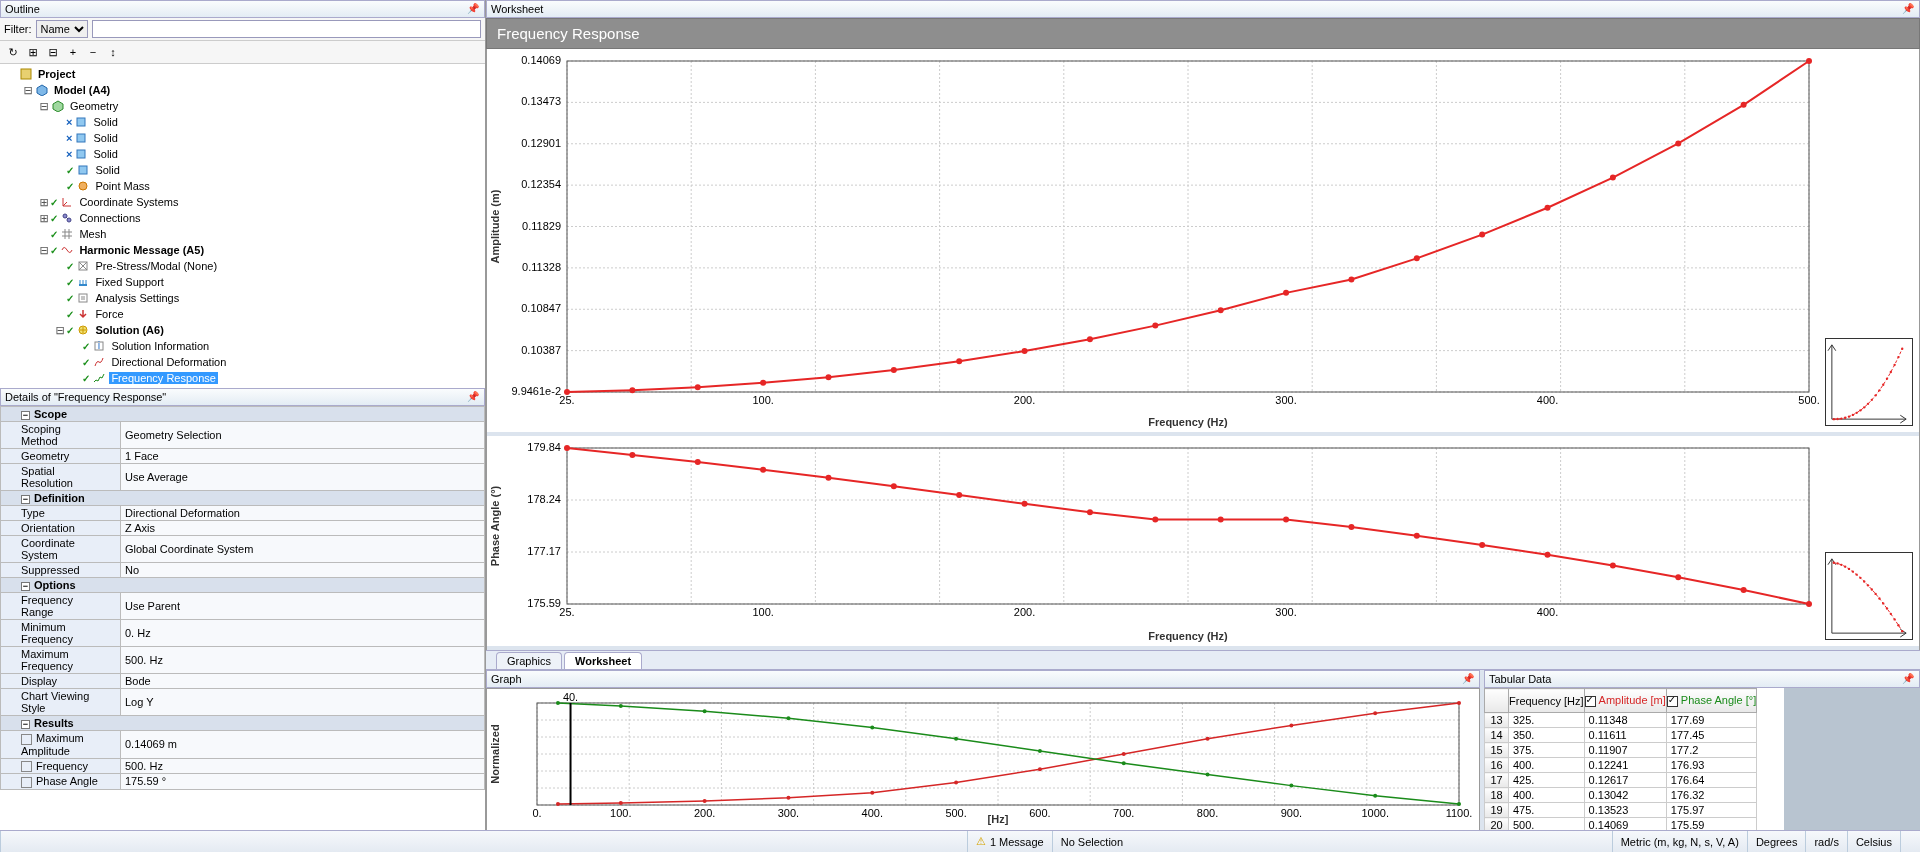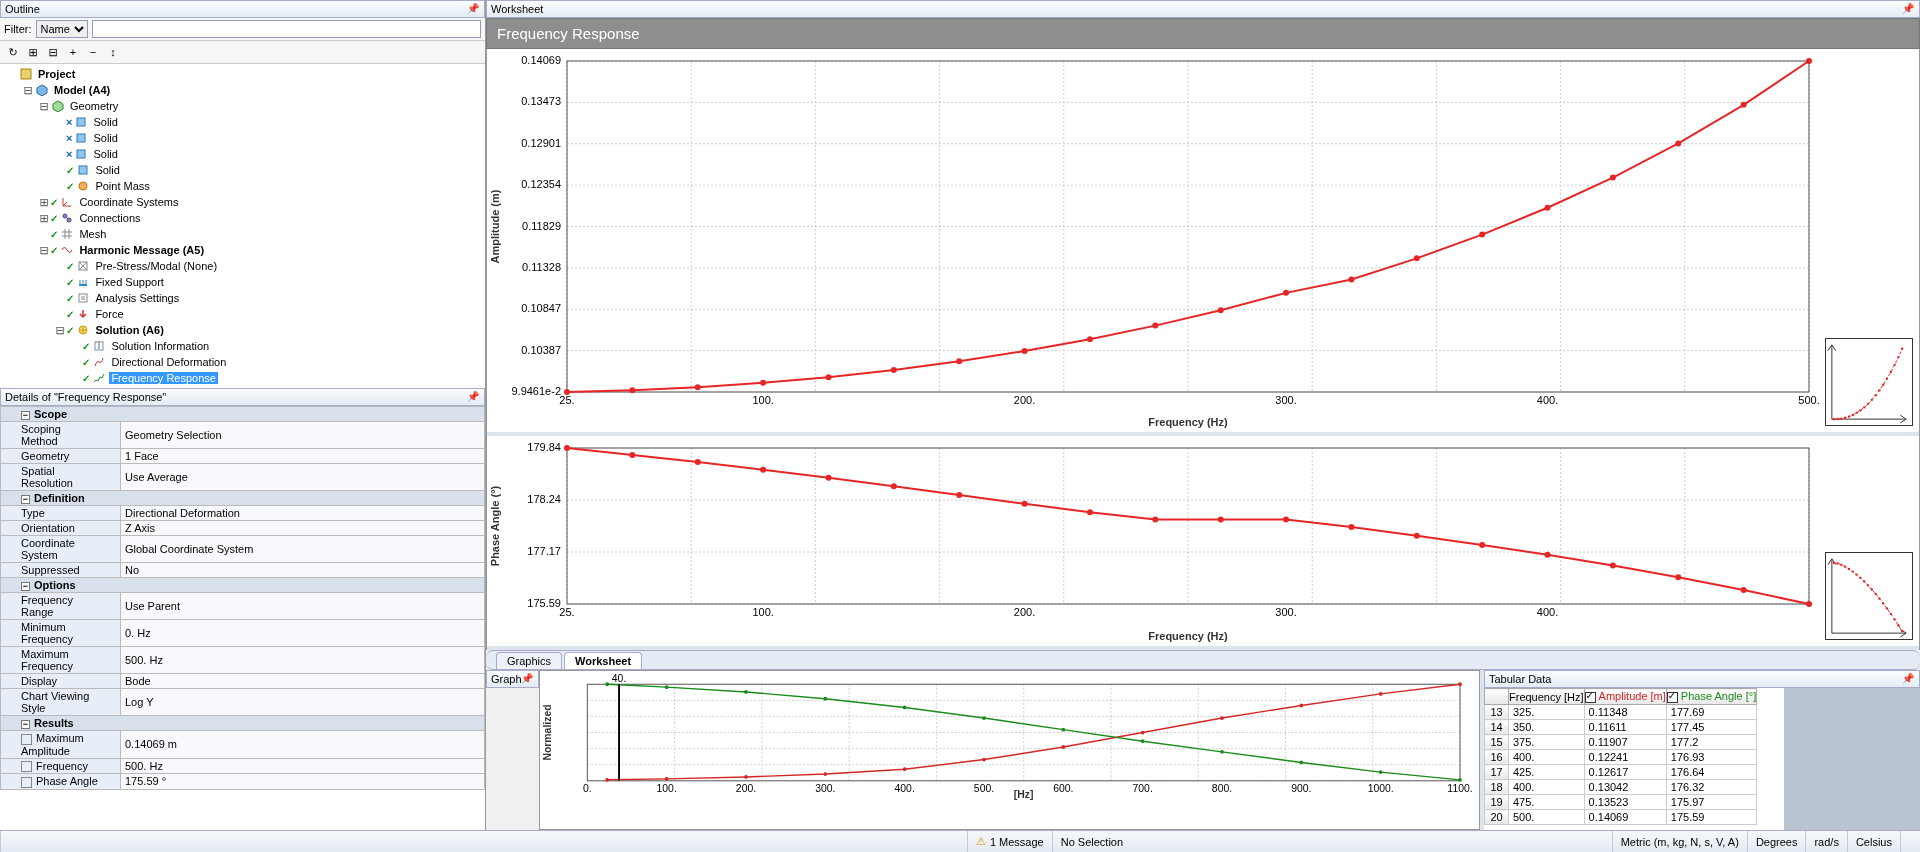--- a/index.html
+++ b/index.html
@@ -42,32 +42,32 @@
 
 
 .worksheet-pane { flex: 1; display: flex; flex-direction: column; overflow: hidden; }
 .ws-title-bar { background: #8e8e8e; color:#fff; padding: 6px 10px; font-size: 15px; border: 1px solid #777; }
 .charts-area { flex:1; display:flex; flex-direction:column; background:#fff; border-left:1px solid #999; border-right:1px solid #999; overflow:hidden; }
 .chart-box { flex:1; position:relative; border-bottom:4px solid #dce4ee; }
 .chart-box svg { position:absolute; inset:0; }
 .mini-chart { position:absolute; right:6px; bottom:6px; width:88px; height:88px; border:1px solid #333; background:#fff; }
 .axis-label { font-size:11px; font-weight:bold; fill:#333; }
 
-.tabs-row { display:flex; background:#e6ecf5; border-top:1px solid #aac; border-bottom:1px solid #aac; height:20px; align-items:flex-end; padding-left:10px;border-radius:7px; }
+.tabs-row { display:flex; background:#e6ecf5; border-top:1px solid #aac; border-bottom:1px solid #aac; height:20px; align-items:flex-end; padding-left:10px; }
 .tabs-row .tab { padding:2px 10px; border:1px solid #aac; border-bottom:none; background:#eef2f8; margin-right:2px; border-radius:4px 4px 0 0; cursor:pointer; }
 .tabs-row .tab.active { background:#fff; font-weight:bold; }
 
 .bottom-row { display:flex; height:160px; }
-.graph-pane { flex:1; display:flex; flex-direction:row; border-right:4px solid #dce4ee; }
+.graph-pane { flex:1; display:flex; flex-direction:column; border-right:4px solid #dce4ee; }
 .graph-body { flex:1; background:#fff; border:1px solid #999; position:relative; }
 
 .tabular-pane { width:436px; display:flex; flex-direction:column; }
 .tabular-body { flex:1; overflow:auto; background: linear-gradient( to right, #fff 0, #fff 300px, #b8c4d0 300px, #b8c4d0 100%); }
 .tabular-body table { border-collapse:collapse; }
-.tabular-body th { background: linear-gradient(#fefefe,#e8e8e8); border:1px solid #aaa; padding:1px 0; font-weight:normal; height:16px; }
+.tabular-body th { background: linear-gradient(#fefefe,#e8e8e8); border:1px solid #aaa; padding:1px 0; font-weight:normal; height:24px; }
 .tabular-body td { border:1px solid #ccc; padding:1px 4px; background:#fff; height:15px; }
 .tabular-body td.rowh { background: linear-gradient(#fefefe,#e8e8e8); text-align:center; }
 .chk-on { display:inline-block; width:11px; height:11px; border:1px solid #333; background:#fff; position:relative; vertical-align:middle; margin-right:3px; }
 .chk-on::after { content:"✓"; position:absolute; top:-3px; left:0; font-size:10px; }
 
 .statusbar { height:22px; background: linear-gradient(#f6f8fb,#e4eaf2); border-top:1px solid #aac; display:flex; align-items:center; }
 .statusbar .cell { border-left:1px solid #bcd; padding: 0 8px; height:100%; display:flex; align-items:center; }
 .statusbar .spacer { flex:1; }
 
 

